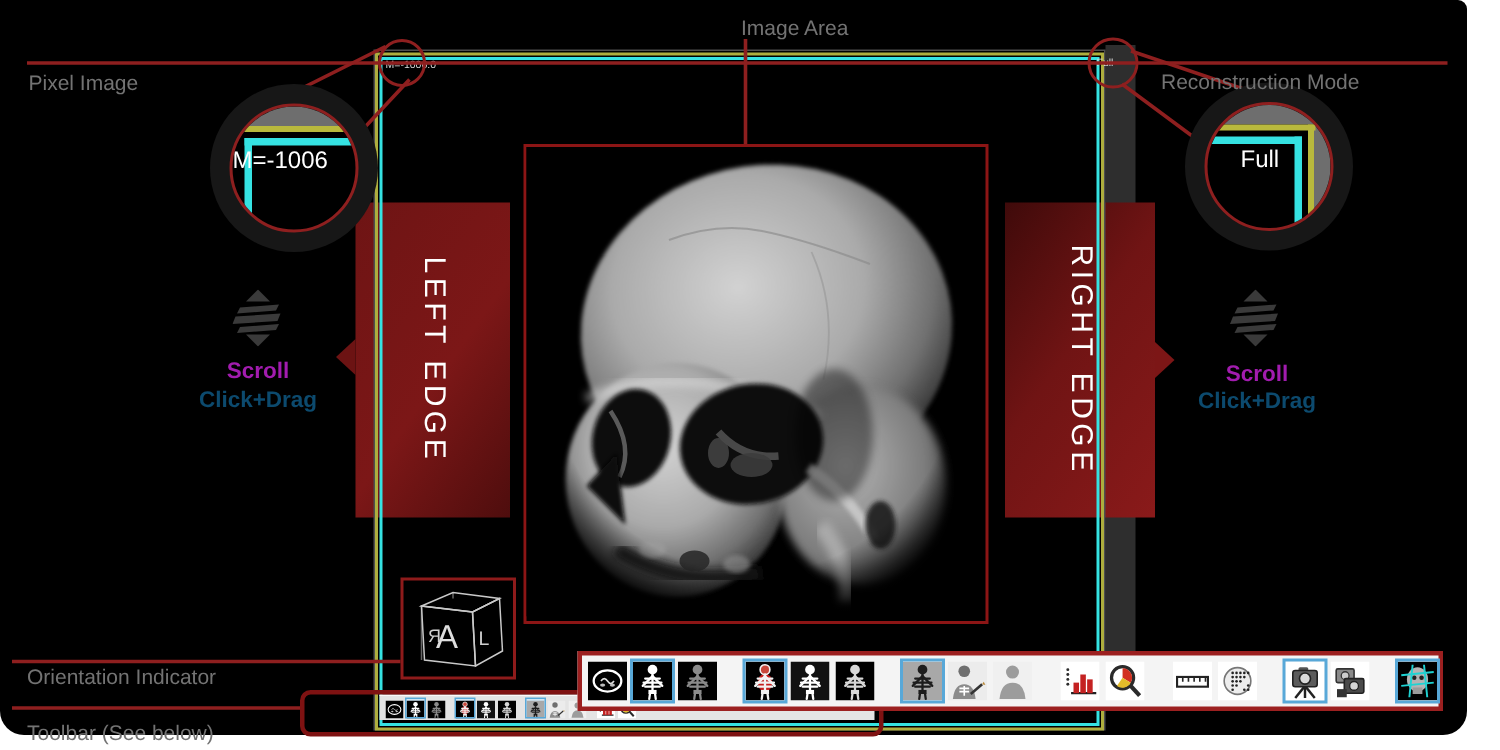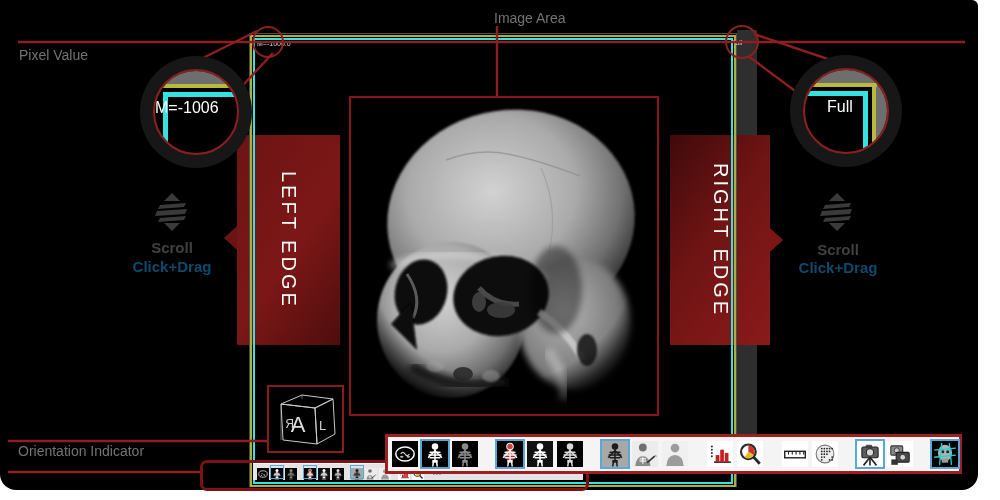--- a/index.html
+++ b/index.html
@@ -20,21 +20,21 @@
   
   .edgeRect{top:135px;width:100px;height:210px;z-index:20;display:flex;align-items:center;justify-content:center;}
   #leftEdge{left:237px;width:103px;background:linear-gradient(125deg,#6e1414,#7c1717 55%,#4e0d0d);}
   #rightEdge{left:670px;background:linear-gradient(305deg,#8a1a1a,#701414 55%,#3f0a0a);}
   .edgeLabel{writing-mode:vertical-rl;color:#fff;font-size:20px;letter-spacing:3px;font-weight:400;}
   #leftEdge::before{content:"";position:absolute;left:-13px;top:91px;border:12px solid transparent;
     border-left:none;border-right:13px solid #6c1313;}
   #rightEdge::before{content:"";position:absolute;right:-13px;top:93px;border:12px solid transparent;
     border-right:none;border-left:13px solid #7c1616;}
   
-  .scrollTxt{font-size:15px;font-weight:600;color:#404040;text-align:center;z-index:8;width:80px;}
+  .scrollTxt{font-size:15px;font-weight:600;color:#a21caf;text-align:center;z-index:8;width:80px;}
   .dragTxt{font-size:15px;font-weight:600;color:#0c4a6e;text-align:center;z-index:8;width:110px;}
   
   .bigCircle{width:82px;height:82px;border-radius:50%;border:2.5px solid #8e1f1f;overflow:hidden;
      background:#000;z-index:52;box-shadow:0 0 0 13px #171717;}
   .smallCircle{border-radius:50%;border:2.5px solid #8e1f1f;z-index:53;background:transparent;}
   .magTxt{color:#fff;font-size:16px;z-index:3;position:absolute;font-family:"Liberation Sans",sans-serif;}
   
   .lbl{color:#737373;font-size:14px;font-weight:400;z-index:55;white-space:nowrap;}
   
   #cubeBox{left:267px;top:385px;width:73px;height:64px;border:2.5px solid #8e1b1b;z-index:12;background:#000;}
@@ -539,16 +539,18 @@
     <g stroke="#8e1f1f" stroke-width="2.4" fill="none">
       <path d="M18,42 H965"></path>
       <path d="M497,26 V96"></path>
       <path d="M257,31 L163,78 M273,53 L229,100"></path>
       <path d="M754,34 L884,78 M748,56 L806,99"></path>
       <path d="M8,441 H267"></path>
       <path d="M8,472 H200"></path>
     </g>
   </svg>
 
-  <div class="abs lbl" style="left:19px;top:47px;">Pixel Value</div>
+  <div class="abs lbl" style="left:19px;top:47px;">Pixel Image</div>
   <div class="abs lbl" style="left:494px;top:10px;">Image Area</div>
+  <div class="abs lbl" style="left:774px;top:46px;">Reconstruction Mode</div>
   <div class="abs lbl" style="left:18px;top:443px;text-align:right;">Orientation Indicator</div>
+  <div class="abs lbl" style="left:18px;top:480px;">Toolbar (See below)</div>
 </div>
 
 </body></html>

